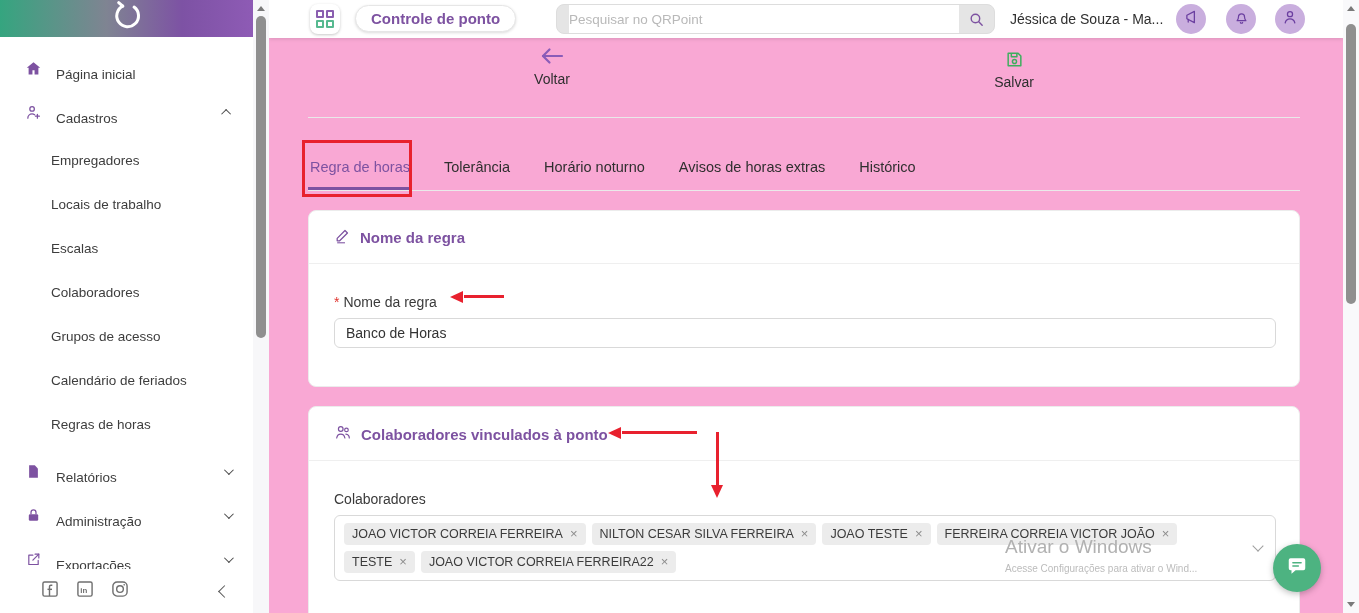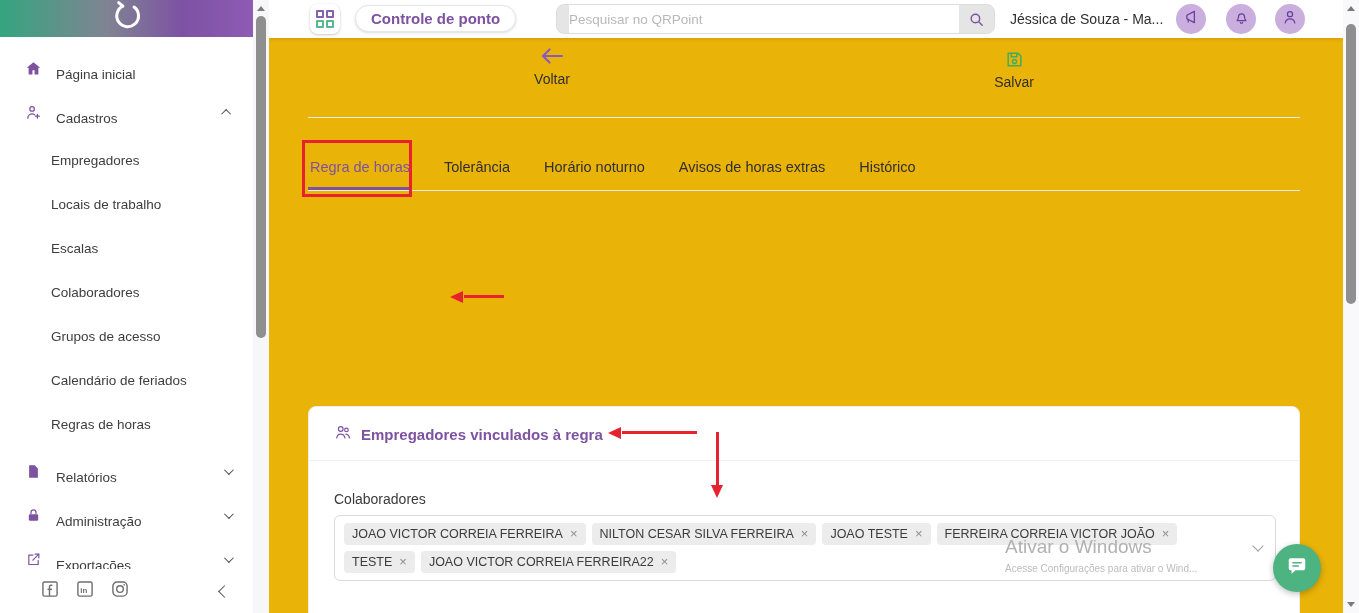--- a/index.html
+++ b/index.html
@@ -39,21 +39,21 @@
   .grid-ico i:nth-child(1), .grid-ico i:nth-child(2){ border:2px solid #8b5fb0; }
   .grid-ico i:nth-child(3), .grid-ico i:nth-child(4){ border:2px solid #57b990; }
   .app-badge { position:absolute; left:86px; top:5px; height:27px; padding:0 15px; display:flex; align-items:center; background:#fff; border:1px solid #e6e6e6; border-radius:15px; box-shadow:0 1px 3px rgba(0,0,0,.14); color:#7d52a1; font-size:15px; font-weight:bold; cursor:pointer; white-space:nowrap; }
   .searchbox { position:absolute; left:287px; top:4px; width:439px; height:30px; border:1px solid #ddd; border-radius:8px; background:#e5e5e5; }
   .searchbox input { position:absolute; left:12px; top:0; width:390px; height:28px; border:none; outline:none; font-size:13.5px; color:#333; font-family:"Liberation Sans",sans-serif; }
   .searchbox input::placeholder { color:#b9b9b9; }
   .search-ico { position:absolute; right:9px; top:6px; }
   .user-name { position:absolute; left:741px; top:11px; font-size:14px; color:#2f2f2f; white-space:nowrap; }
   .tb-circle { position:absolute; top:4px; width:30px; height:30px; border-radius:50%; background:#c9aede; display:flex; align-items:center; justify-content:center; cursor:pointer; }
 
-  #content { position:absolute; left:0; top:38px; width:1074px; height:575px; background:#eab308; overflow:hidden; }
+  #content { position:absolute; left:0; top:38px; width:1074px; height:575px; background:#f9a8d4; overflow:hidden; }
 
   .tool-btn { position:absolute; width:70px; text-align:center; cursor:pointer; }
   .tool-btn .t-lbl { display:block; margin-top:1px; font-size:14px; color:#2f2f2f; }
   #btn-voltar { left:248px; top:8px; }
   #btn-salvar { left:710px; top:12px; }
 
   .top-divider { position:absolute; left:39px; top:79px; width:992px; height:1px; background:#e9e9e9; }
 
   .tabs { position:absolute; left:39px; top:104px; width:992px; display:flex; gap:30px; border-bottom:1px solid #eaeaea; }
   .tab { padding:16px 2px 14px; font-size:14.5px; color:#2f2f2f; cursor:pointer; white-space:nowrap; line-height:18px; }
@@ -247,30 +247,45 @@
       <div class="top-divider"></div>
 
       <div class="tabs" id="tabs">
           <div class="tab active">Regra de horas</div>
           <div class="tab">Tolerância</div>
           <div class="tab">Horário noturno</div>
           <div class="tab">Avisos de horas extras</div>
           <div class="tab">Histórico</div>
         </div>
 
+      <section class="card" id="card-rule">
+        <div class="card-head">
+          <span><svg width="17" height="17" viewBox="0 0 24 24" fill="none" stroke="#7d52a1" stroke-width="1.8" stroke-linejoin="round">
+                <path d="M4.5 16 15.5 5l3.5 3.5L8 19.5H4.5z"></path>
+                <path d="M4.5 22.3h11" stroke-width="1.5"></path>
+              </svg></span>
+          <span class="card-title">Nome da regra</span>
+        </div>
+        <div class="card-body">
+          <div class="field-label">
+            <span class="req">*</span><span>Nome da regra</span>
+          </div>
+          <input class="text-input" type="text" value="Banco de Horas" style="">
+        </div>
+      </section>
 
       <section class="card" id="card-collab">
         <div class="card-head">
           <span><svg width="18" height="18" viewBox="0 0 24 24" fill="none" stroke="#7d52a1" stroke-width="1.6" stroke-linecap="round">
                 <circle cx="9" cy="8" r="3.1"></circle>
                 <path d="M3.6 20c.5-3 3-5.3 5.4-5.3 2.5 0 5 2.3 5.5 5.3"></path>
                 <circle cx="16.6" cy="9.2" r="2.4"></circle>
                 <path d="M15.8 14.9c2.7.4 4.6 2.5 4.6 5.1"></path>
               </svg></span>
-          <span class="card-title">Empregadores vinculados à regra</span>
+          <span class="card-title">Colaboradores vinculados à ponto</span>
         </div>
         <div class="card-body">
           <div class="field-label">Colaboradores</div>
           <div class="multiselect" id="collab-select">
             <span class="chip">
                 <span>JOAO VICTOR CORREIA FERREIRA</span>
                 <span class="x">×</span>
               </span>
               <span class="chip">
                 <span>NILTON CESAR SILVA FERREIRA</span>

